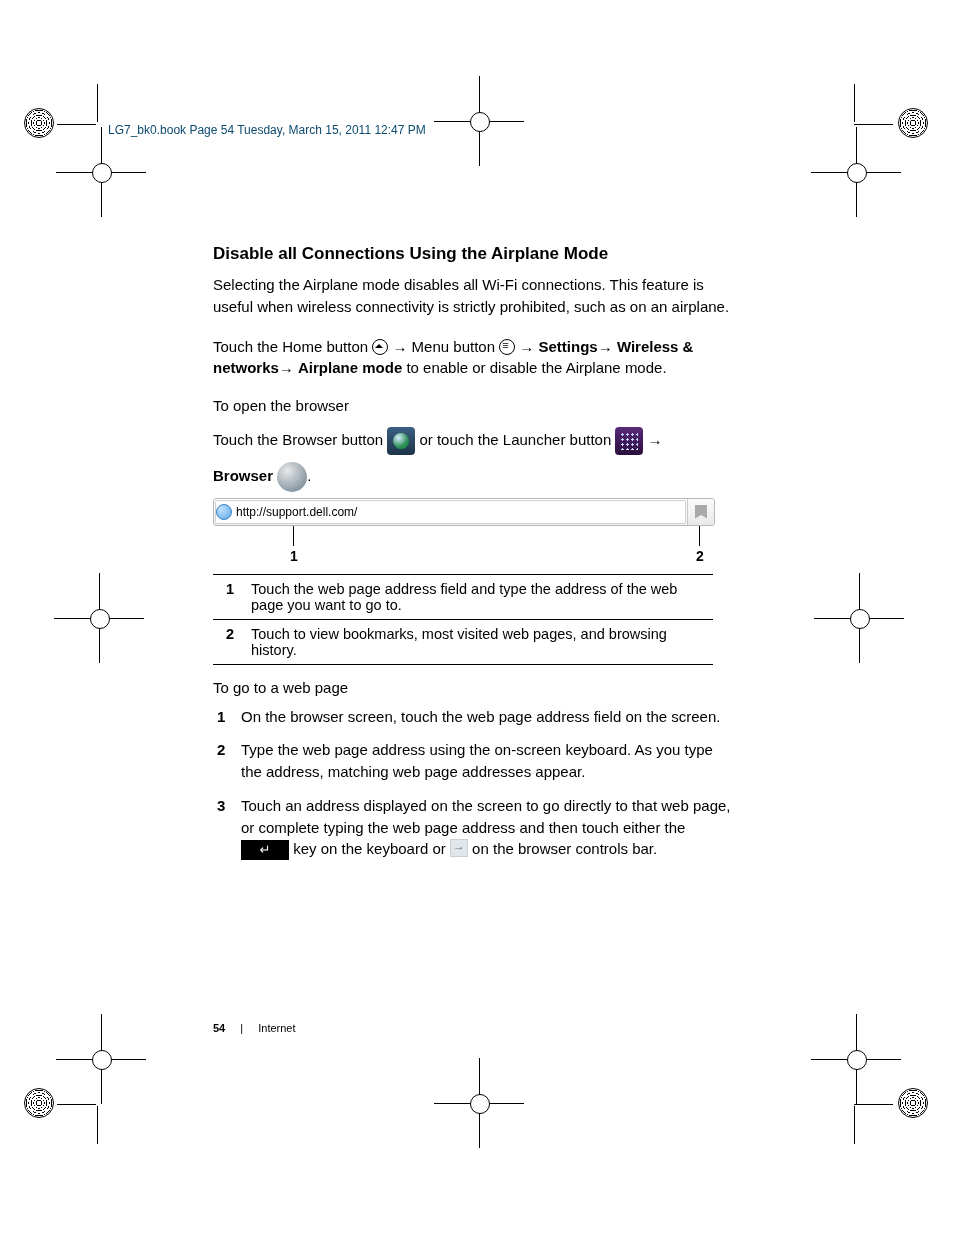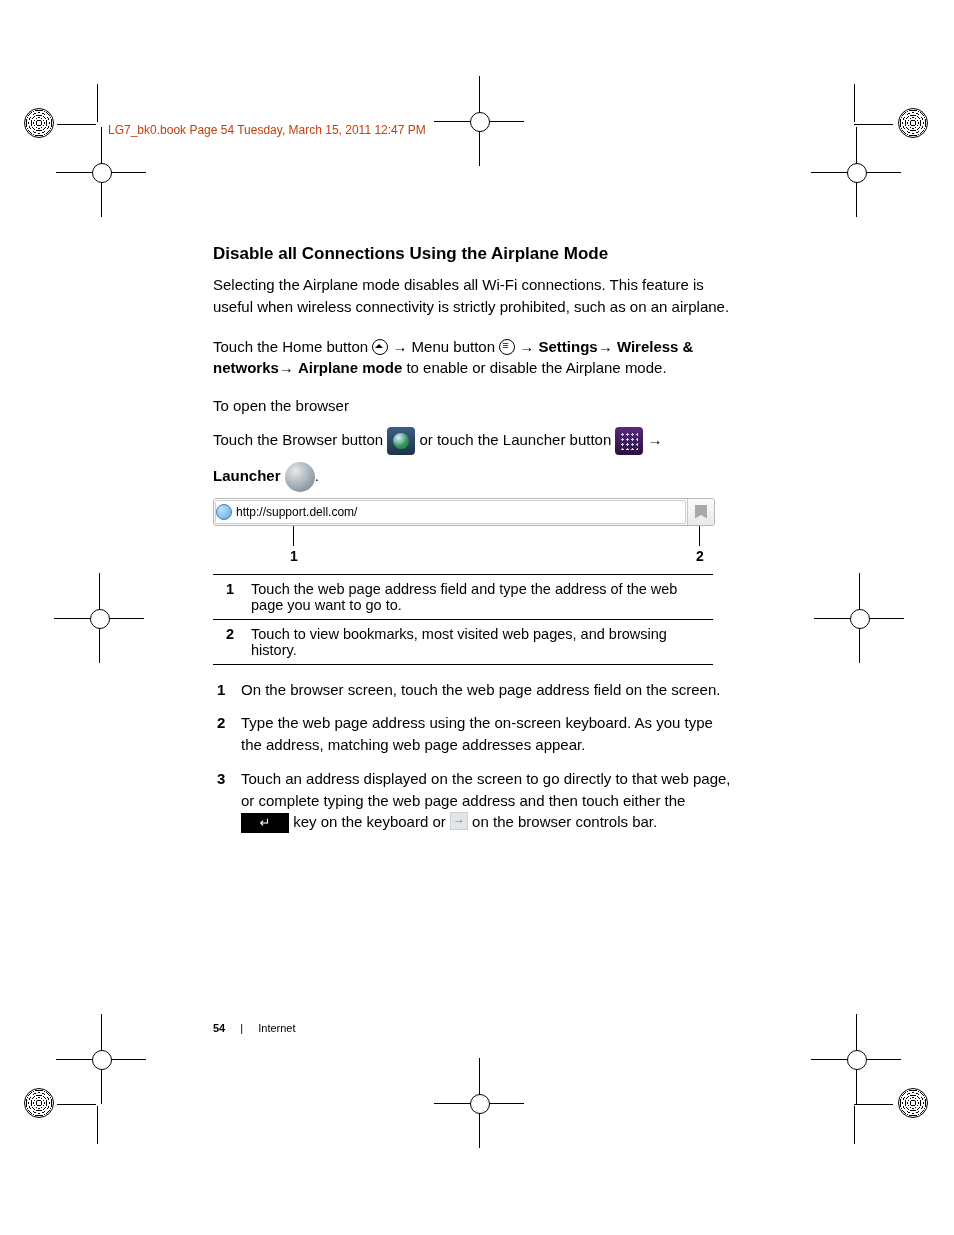--- a/index.html
+++ b/index.html
@@ -18,21 +18,21 @@
     position: absolute;
     left: 213px;
     top: 244px;
     width: 520px;
   }
   .header-note {
     position: absolute;
     left: 108px;
     top: 123px;
     font-size: 12px;
-    color: #c2410c;
+    color: #0c4a6e;
   }
   .h2 {
     font-weight: 700;
     font-size: 17px;
     margin: 0 0 10px 0;
   }
   .para {
     font-size: 15px;
     line-height: 1.45;
     margin: 0 0 18px 0;
@@ -379,21 +379,21 @@
   <div class="h3">To open the browser</div>
 
   <p class="inline-line">
     <span>Touch the Browser button </span>
     <span class="icon-browser"></span>
     <span> or touch the Launcher button </span>
     <span class="icon-launcher"></span>
     <span class="arrow">→</span>
   </p>
   <p class="inline-line">
-    <span class="bold">Launcher</span>
+    <span class="bold">Browser</span>
     <span class="icon-browser-lg"></span><span>.</span>
   </p>
 
 
   <div class="browser-bar">
     <div class="browser-addr">
       <span class="globe"></span>
       <span>http://support.dell.com/</span>
     </div>
     <div class="bookmark-btn">
@@ -414,20 +414,21 @@
       <td class="num">1</td>
       <td>Touch the web page address field and type the address of the web page you want to go to.</td>
     </tr>
     <tr>
       <td class="num">2</td>
       <td>Touch to view bookmarks, most visited web pages, and browsing history.</td>
     </tr>
   </tbody>
     </table>
 
+  <div class="h3">To go to a web page</div>
 
   <ol class="steps">
     <li>On the browser screen, touch the web page address field on the screen.</li>
     <li>Type the web page address using the on-screen keyboard. As you type the address, matching web page addresses appear.</li>
     <li>
       <span>Touch an address displayed on the screen to go directly to that web page, or complete typing the web page address and then touch either the </span>
       <span class="icon-enter">↵</span>
       <span> key on the keyboard or </span>
       <span class="icon-go"></span>
       <span> on the browser controls bar.</span>

